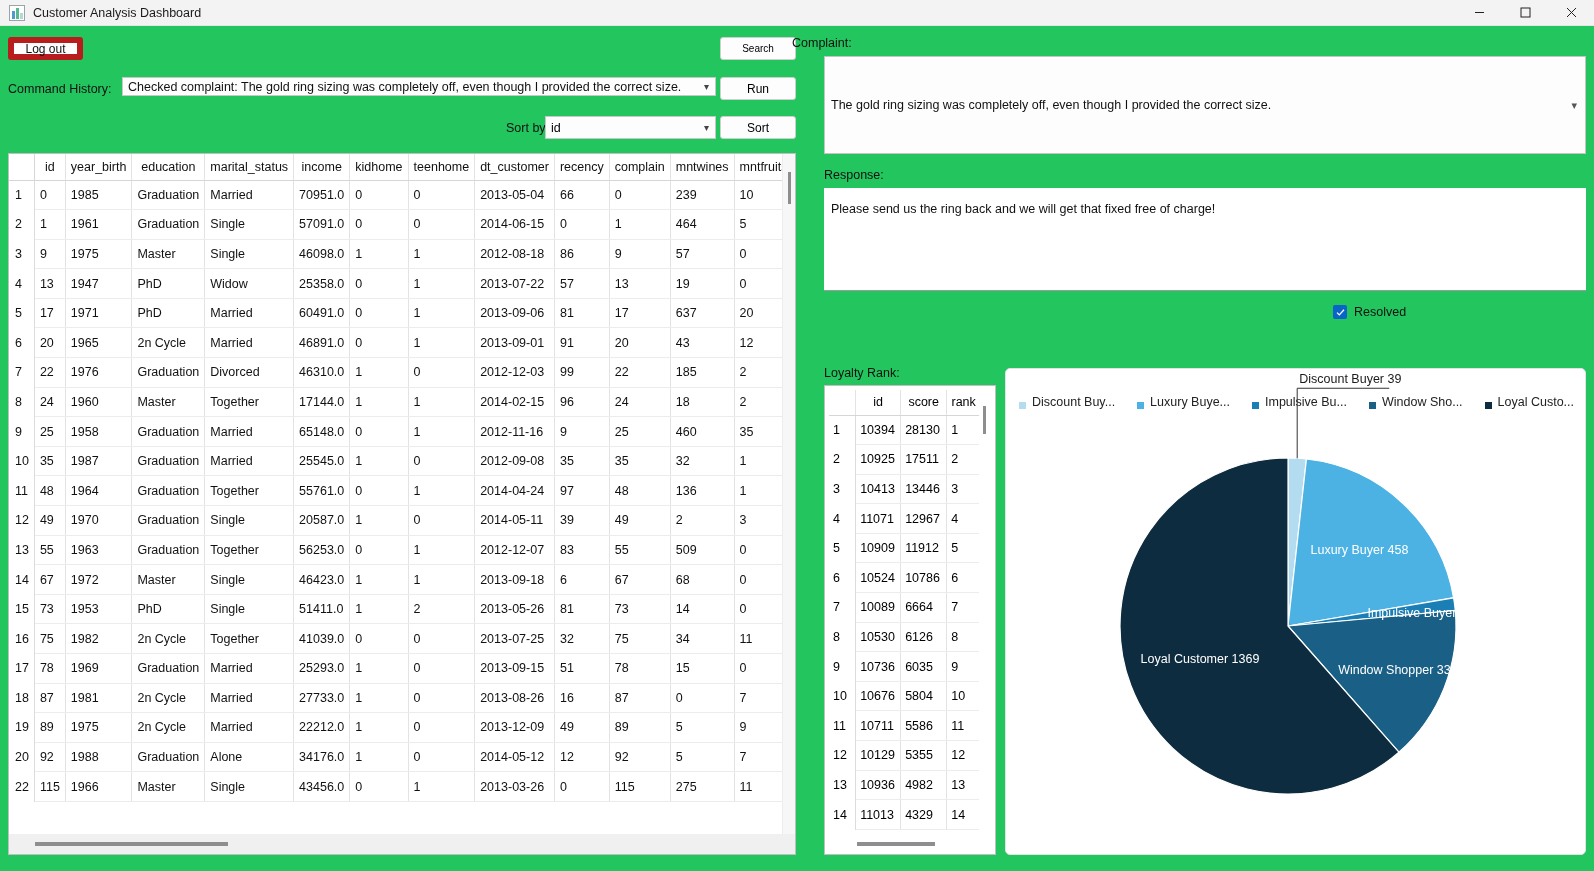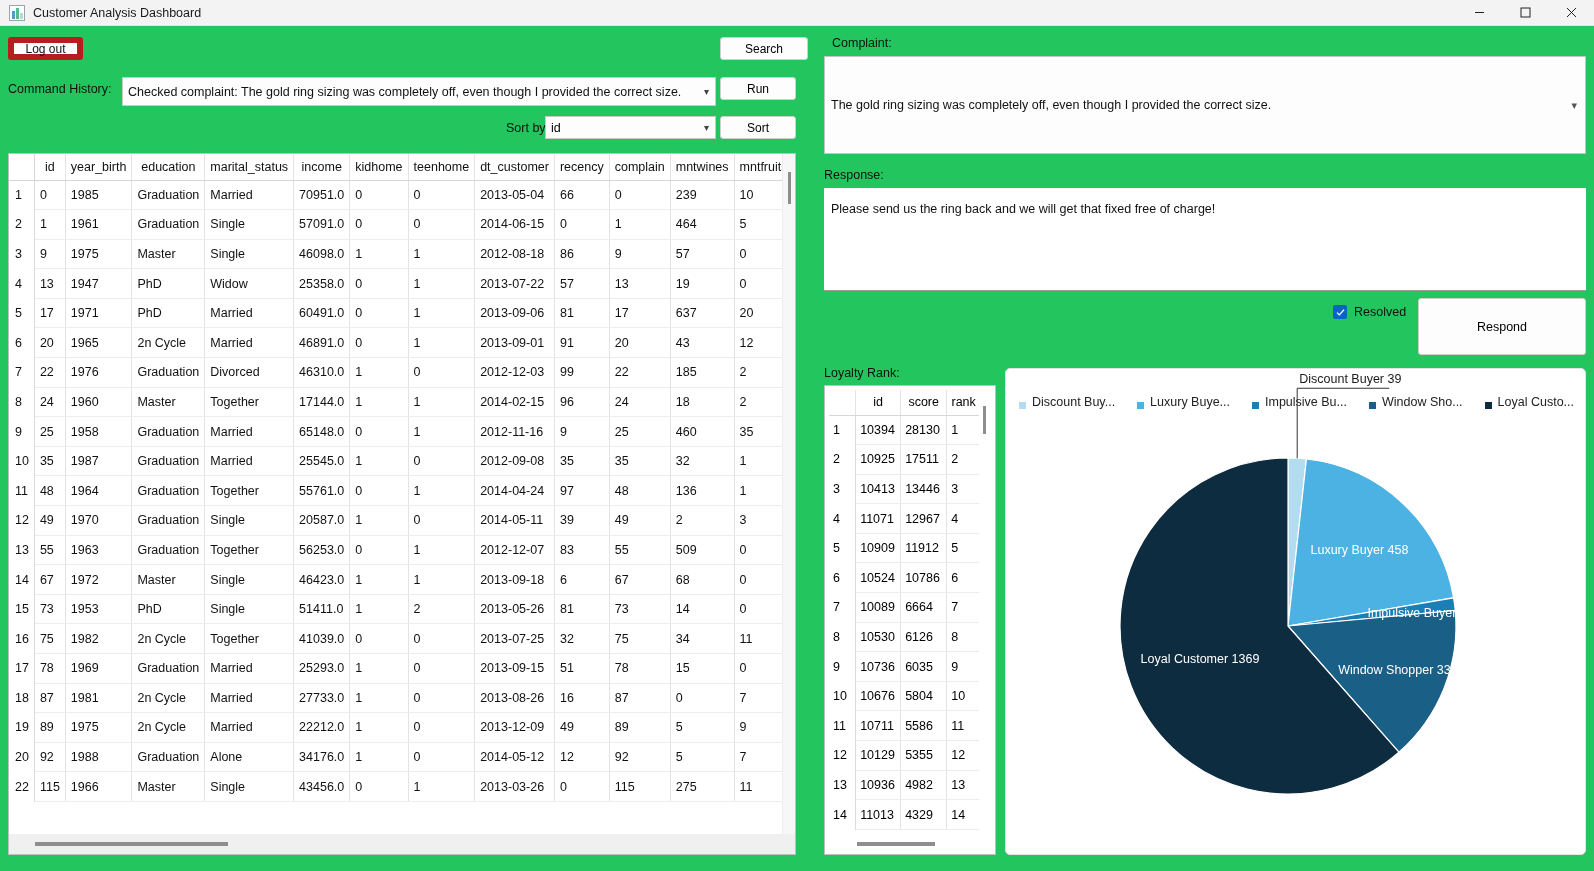--- a/index.html
+++ b/index.html
@@ -47,29 +47,29 @@
     font-size:12px; display:flex; align-items:center; justify-content:center;
     color:#101010;
   }
   .search-input {
     position:absolute; left:120px; top:36px; width:596px; height:26px;
     background:#fdfdfd; border:none; border-bottom:1.5px solid #b9b9b9;
     font-size:12.5px; color:#8a8a8a;
     display:flex; align-items:center; padding-left:6px;
   }
   .search-btn {
-    position:absolute; left:720px; top:37px; width:88px; height:23px;
+    position:absolute; left:720px; top:37px; width:76px; height:23px;
     background:#fdfdfd; border:1px solid #cfcfcf; border-radius:3px;
-    font-size:12px; display:flex; align-items:center; justify-content:center;
+    font-size:10px; display:flex; align-items:center; justify-content:center;
   }
   .cmdhist-label {
     position:absolute; left:8px; top:82px; font-size:12.5px; color:#111;
   }
   .cmdhist-combo {
-    position:absolute; left:122px; top:77px; width:594px; height:29px;
+    position:absolute; left:122px; top:77px; width:594px; height:19px;
     background:#fdfdfd; border:1px solid #c8c8c8;
     font-size:12.5px; display:flex; align-items:center; padding-left:5px;
     color:#111;
   }
   .chev { margin-left:auto; margin-right:6px; color:#444; font-size:10px; line-height:1; }
   .run-btn {
     position:absolute; left:720px; top:77px; width:76px; height:23px;
     background:#fdfdfd; border:1px solid #cfcfcf; border-radius:3px;
     font-size:12px; display:flex; align-items:center; justify-content:center;
   }
@@ -112,21 +112,21 @@
     border-left:1px solid #ededed;
   }
   .mt-vthumb { position:absolute; left:5px; top:18px; width:3px; height:32px; background:#8e8e8e; }
   .mt-hscroll {
     position:absolute; left:0; bottom:0; width:788px; height:20px; background:#f0f0f0;
   }
   .mt-hthumb { position:absolute; left:26px; top:8px; width:193px; height:4px; background:#8e8e8e; }
 
   
   .lbl { font-size:12.5px; color:#111; }
-  .complaint-label { position:absolute; left:832px; top:36px; }
+  .complaint-label { position:absolute; left:792px; top:36px; }
   .complaint-box {
     position:absolute; left:824px; top:56px; width:762px; height:98px;
     background:#fdfdfd; border:1px solid #c4c4c4;
     display:flex; align-items:center;
   }
   .complaint-text { padding-left:6px; font-size:12.5px; color:#111; }
   .complaint-chev { margin-left:auto; margin-right:8px; color:#555; font-size:11px; }
 
   .response-label { position:absolute; left:824px; top:168px; }
   .response-box {
@@ -606,21 +606,20 @@
   </div>
 
   <div class="resolved-wrap">
     <span class="checkbox">
       <svg width="9" height="9" viewBox="0 0 9 9">
           <polyline points="1,4.6 3.3,6.9 8,1.8" fill="none" stroke="#fff" stroke-width="1.3"></polyline>
         </svg>
     </span>
     <span class="lbl">Resolved</span>
   </div>
-  <div class="respond-btn">Respond</div>
 
   <div class="loyalty-label lbl">Loyalty Rank:</div>
   <div class="loyalty-frame">
     <div class="lr-port">
       <table class="lrgrid" id="lr-grid">
           <colgroup>
             <col style="width:30px">
             <col style="width:46px">
             <col style="width:48px">
             <col style="width:34px">

